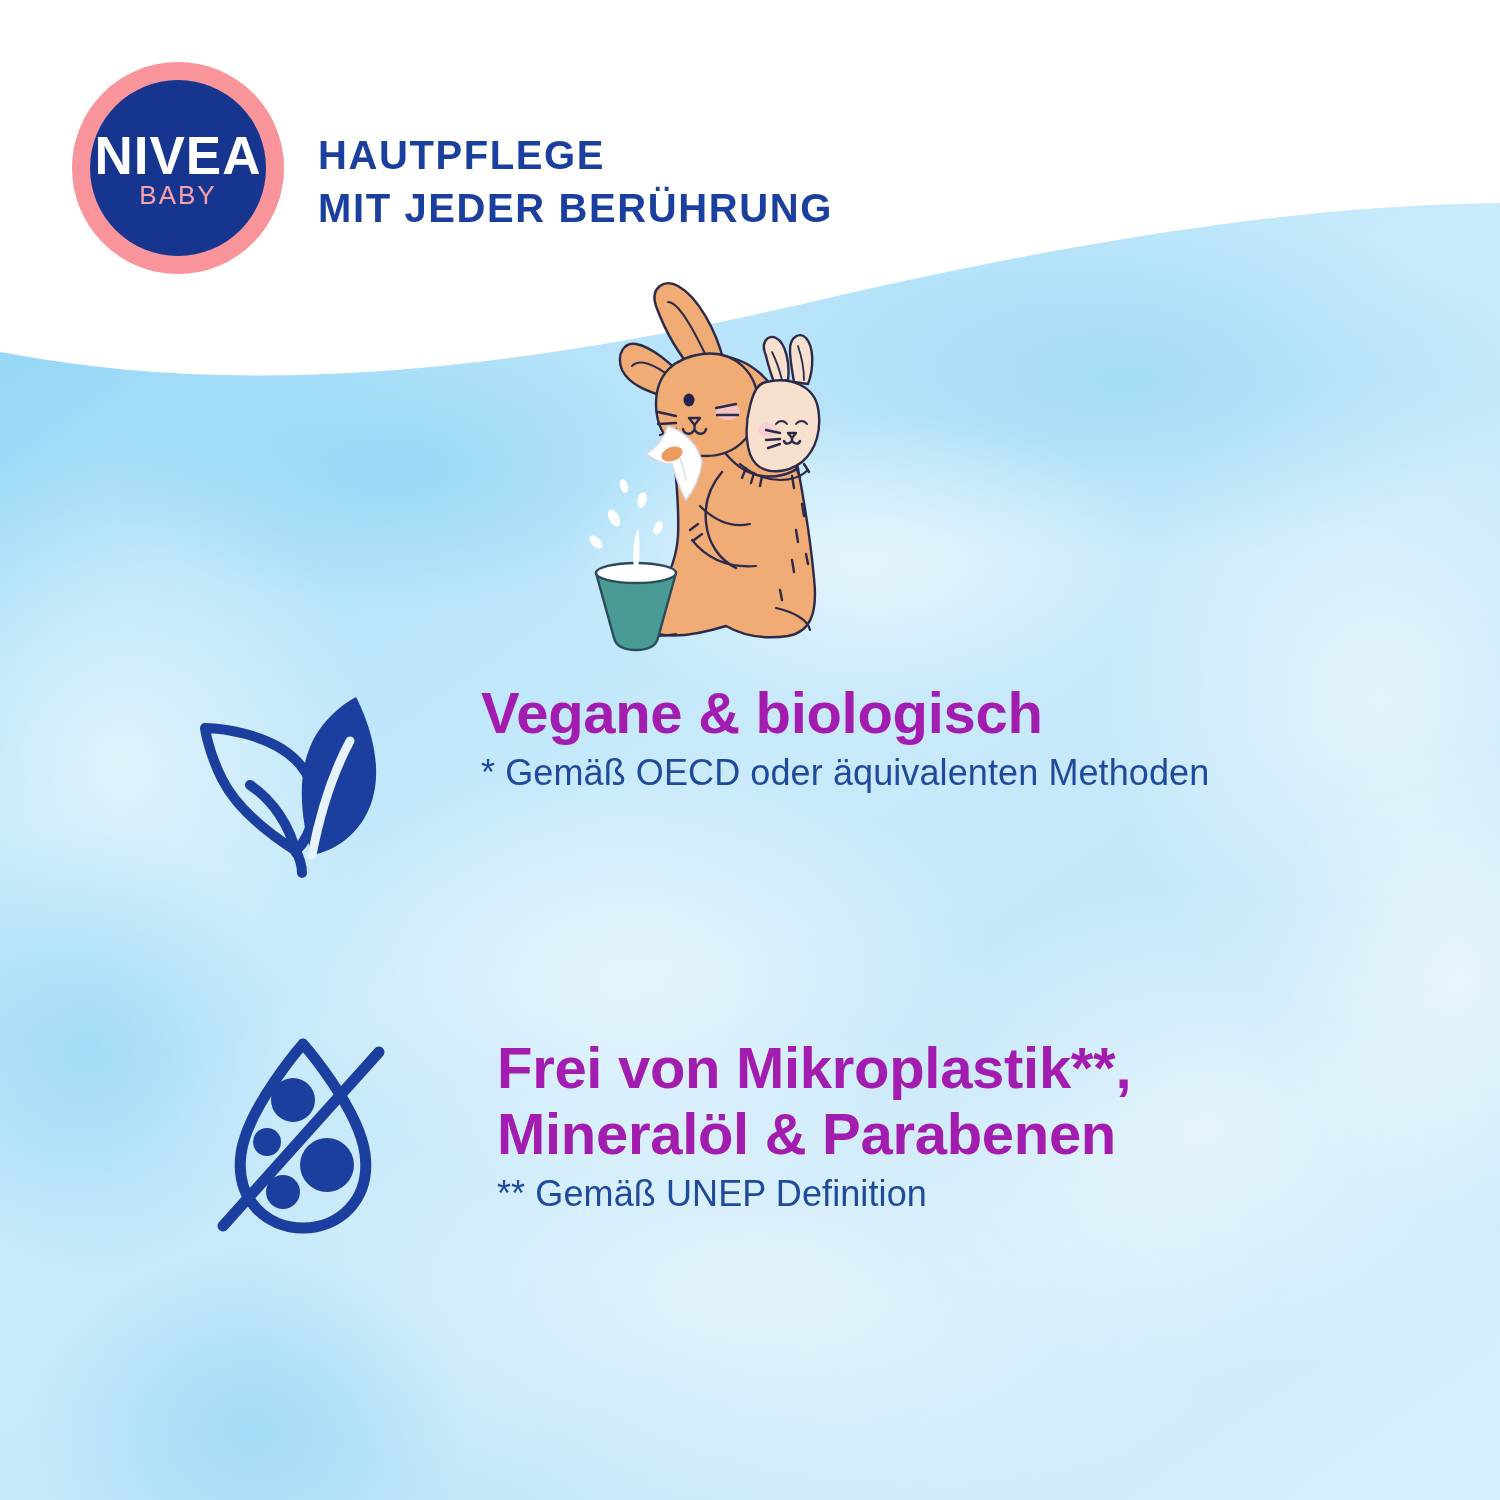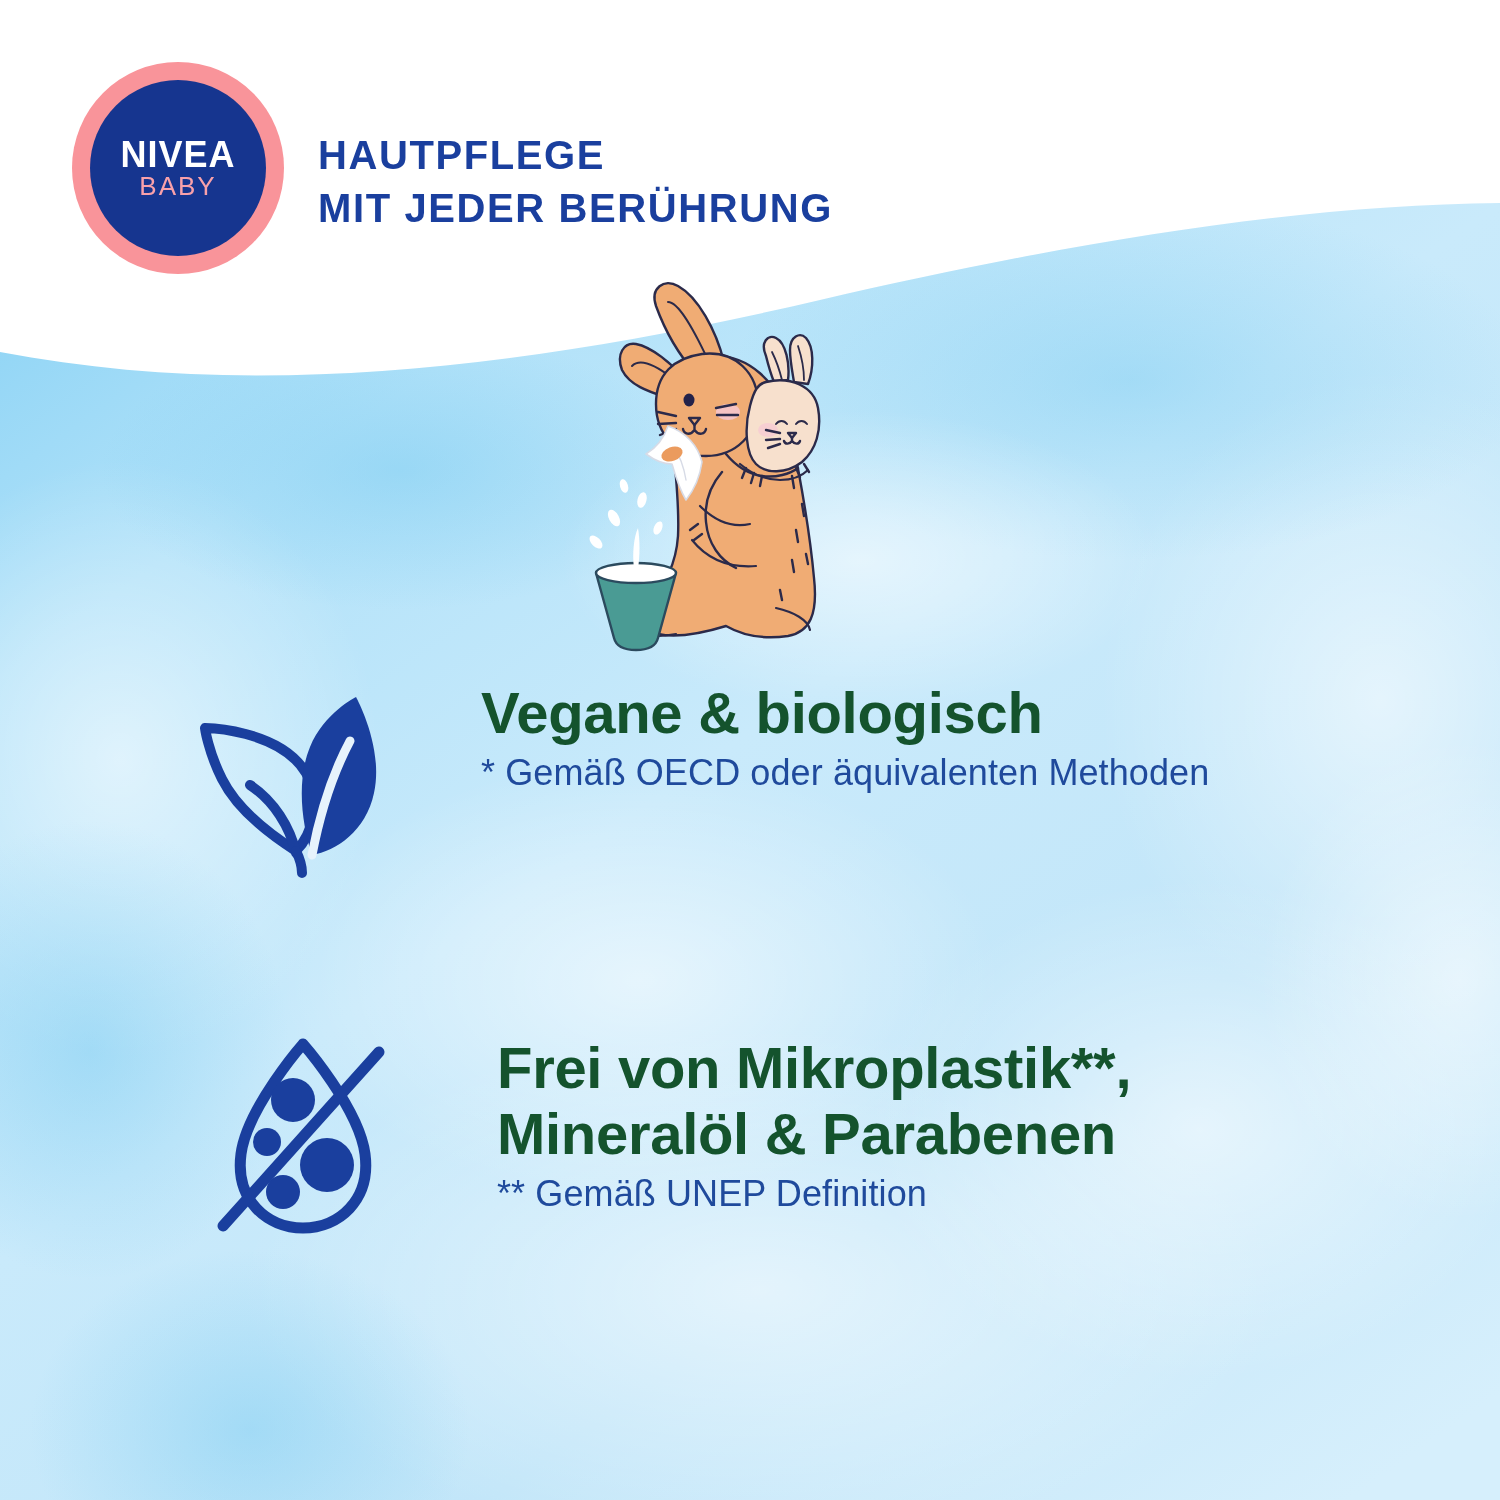--- a/index.html
+++ b/index.html
@@ -23,21 +23,21 @@
     background:#f9949a;
     display:flex;align-items:center;justify-content:center;
   }
   .logo-inner{
     width:176px;height:176px;border-radius:50%;
     background:#16358f;
     display:flex;flex-direction:column;align-items:center;justify-content:center;
     line-height:1;
   }
   .logo-nivea{
-    color:#ffffff;font-weight:bold;font-size:36px;letter-spacing:1px;
+    color:#ffffff;font-weight:bold;font-size:53px;letter-spacing:1px;
     font-family:"Liberation Sans", sans-serif;
     text-align:right;
   }
   .logo-baby{
     color:#f9a1aa;font-weight:normal;font-size:26px;letter-spacing:2px;margin-top:0;
     font-family:"Liberation Sans", sans-serif;
   }
 
   .header-title{
     position:absolute;left:318px;top:129px;
@@ -51,21 +51,21 @@
 
   
   .rabbit{position:absolute;left:580px;top:278px;width:290px;height:390px;}
 
   
   .benefit{position:absolute;}
   .benefit .icon-wrap{position:absolute;}
   .benefit .texts{position:absolute;}
   .benefit h2{
     margin:0;
-    color:#14532d;
+    color:#a21caf;
     font-weight:bold;
     font-size:58px;
     line-height:1.14;
     letter-spacing:-0.3px;
   }
   .benefit .footnote{
     margin:6px 0 0 0;
     color:#1f4a9c;
     font-size:36px;
     font-weight:normal;

